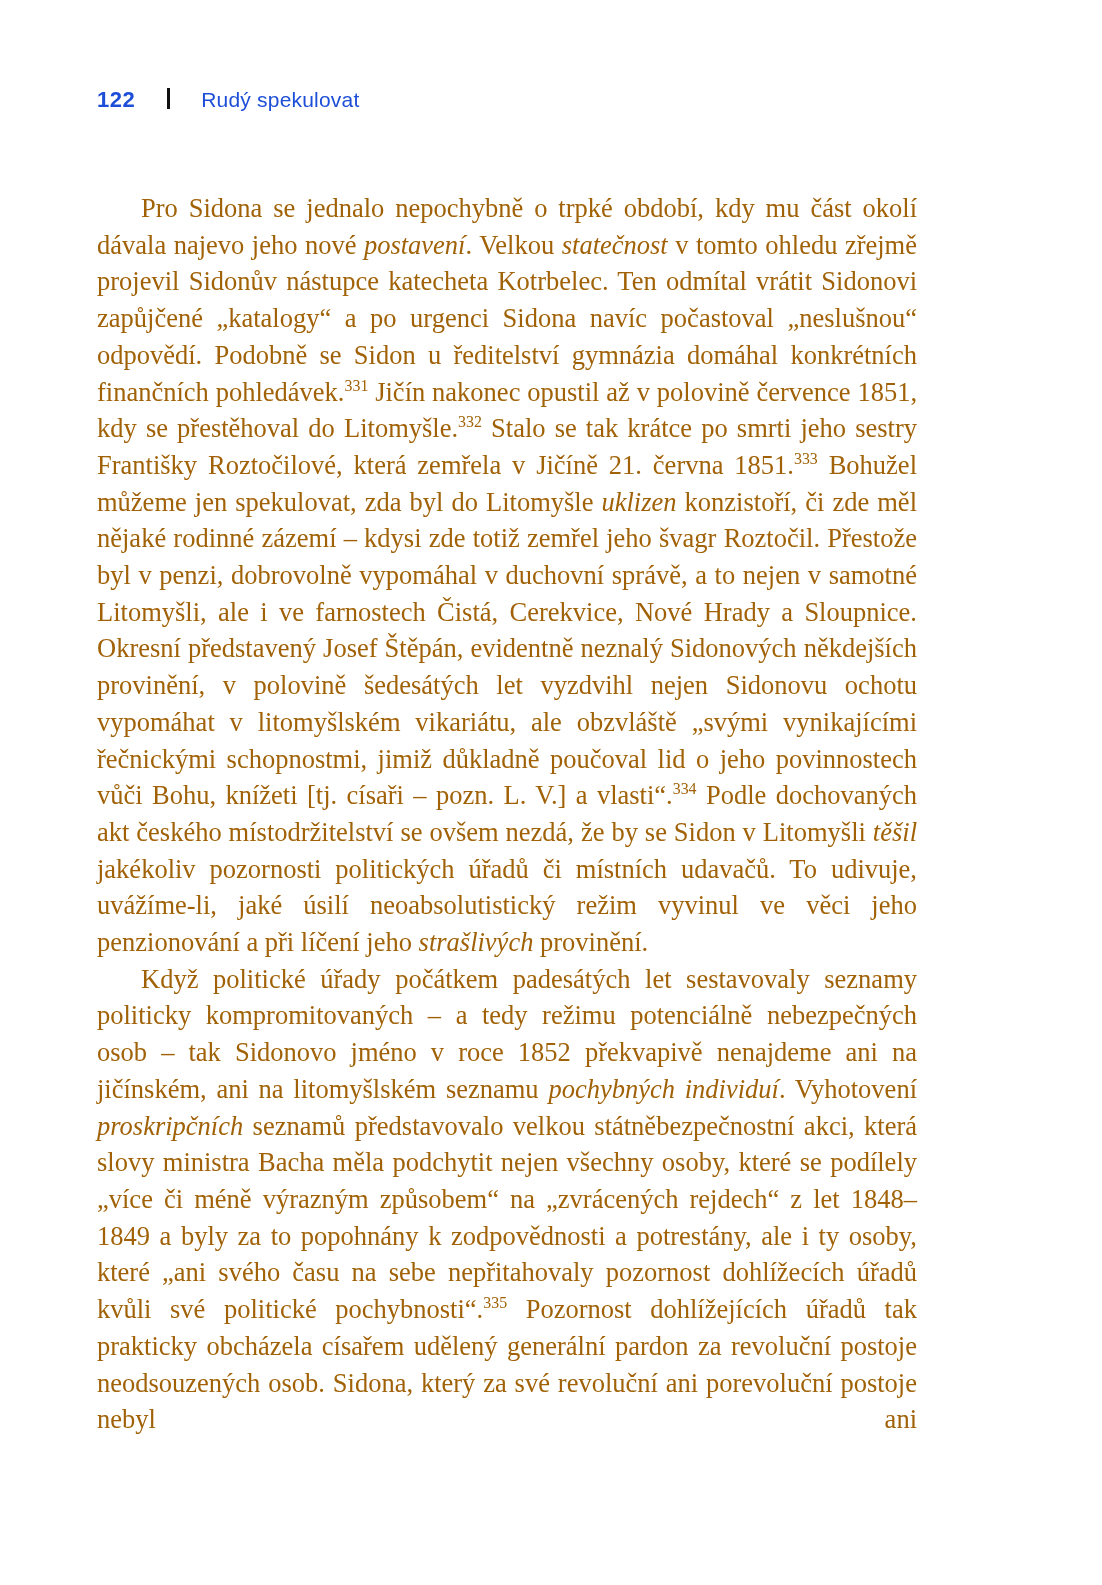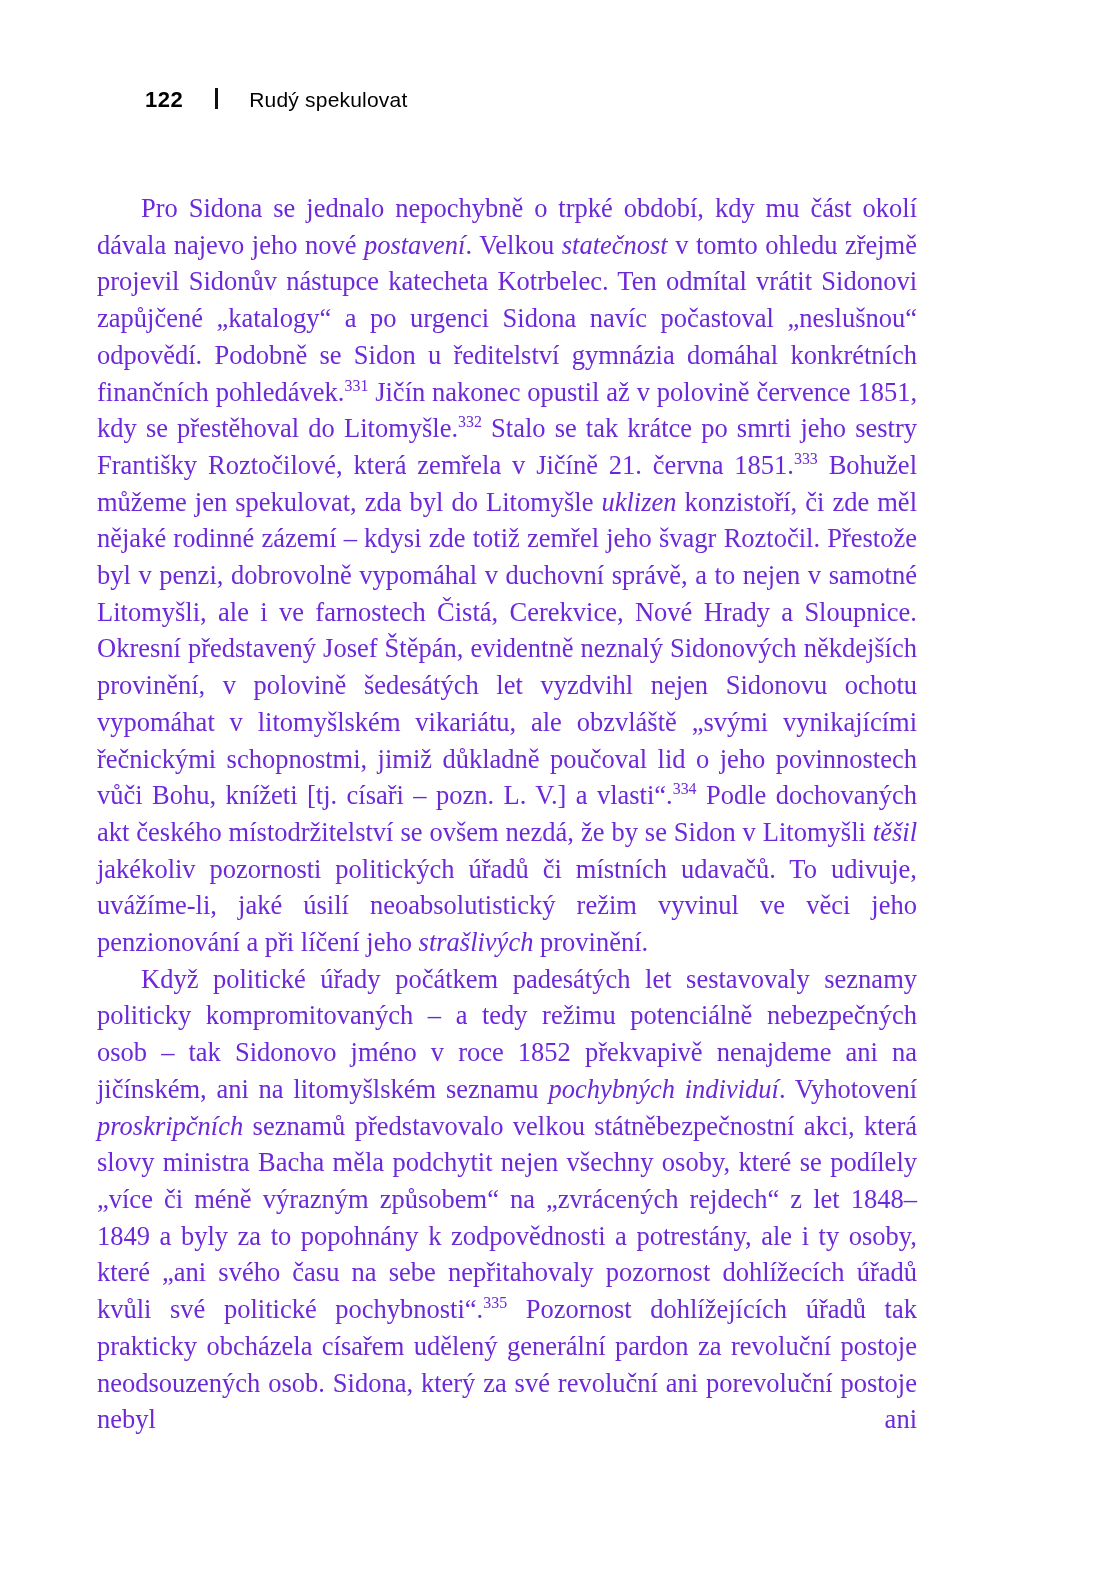--- a/index.html
+++ b/index.html
@@ -17,23 +17,22 @@
 
   
   .running-head {
     position: absolute;
     left: 97px;
     top: 86px;
     display: flex;
     align-items: baseline;
     gap: 16px;
     font-family: "Liberation Sans", sans-serif;
-    color: #000000;
+    color: #1d4ed8;
     white-space: nowrap;
-    margin-left: 48px;
   }
   .folio {
     font-size: 22px;
     font-weight: 700;
     letter-spacing: 0.5px;
   }
   .head-sep {
     display: inline-block;
     width: 3px;
     height: 21px;
@@ -49,21 +48,21 @@
 
   
   .textblock {
     position: absolute;
     left: 97px;
     top: 190px;
     width: 820px;
     font-family: "Liberation Serif", "DejaVu Serif", serif;
     font-size: 26.5px;
     line-height: 36.7px;
-    color: #6d28d9;
+    color: #a16207;
     text-align: justify;
     -webkit-font-smoothing: antialiased;
   }
   .para {
     margin: 0;
     text-indent: 44px;
     text-align: justify;
     text-justify: inter-word;
   }
   

